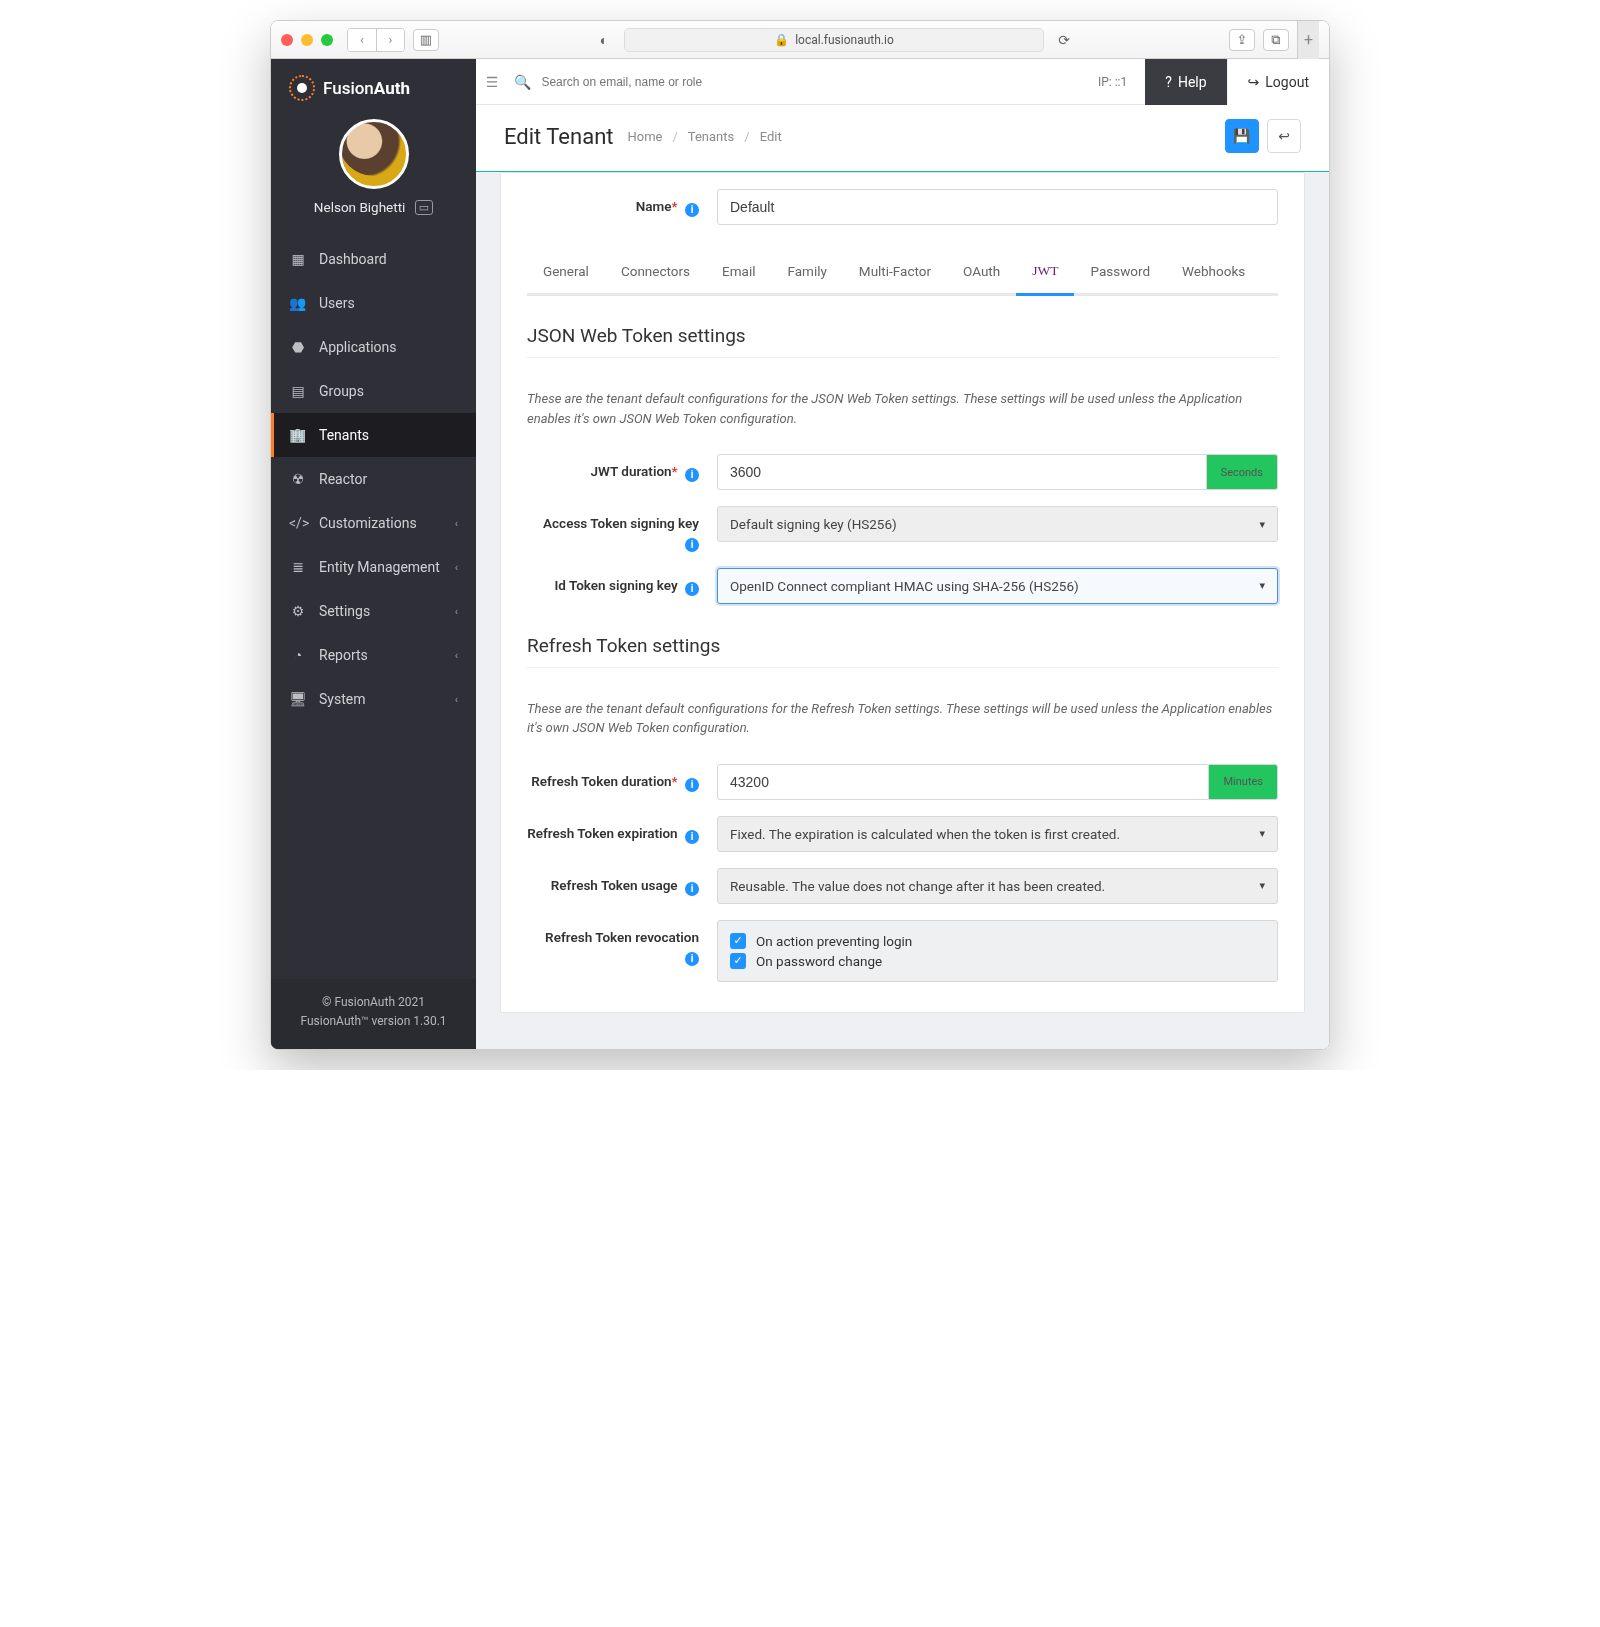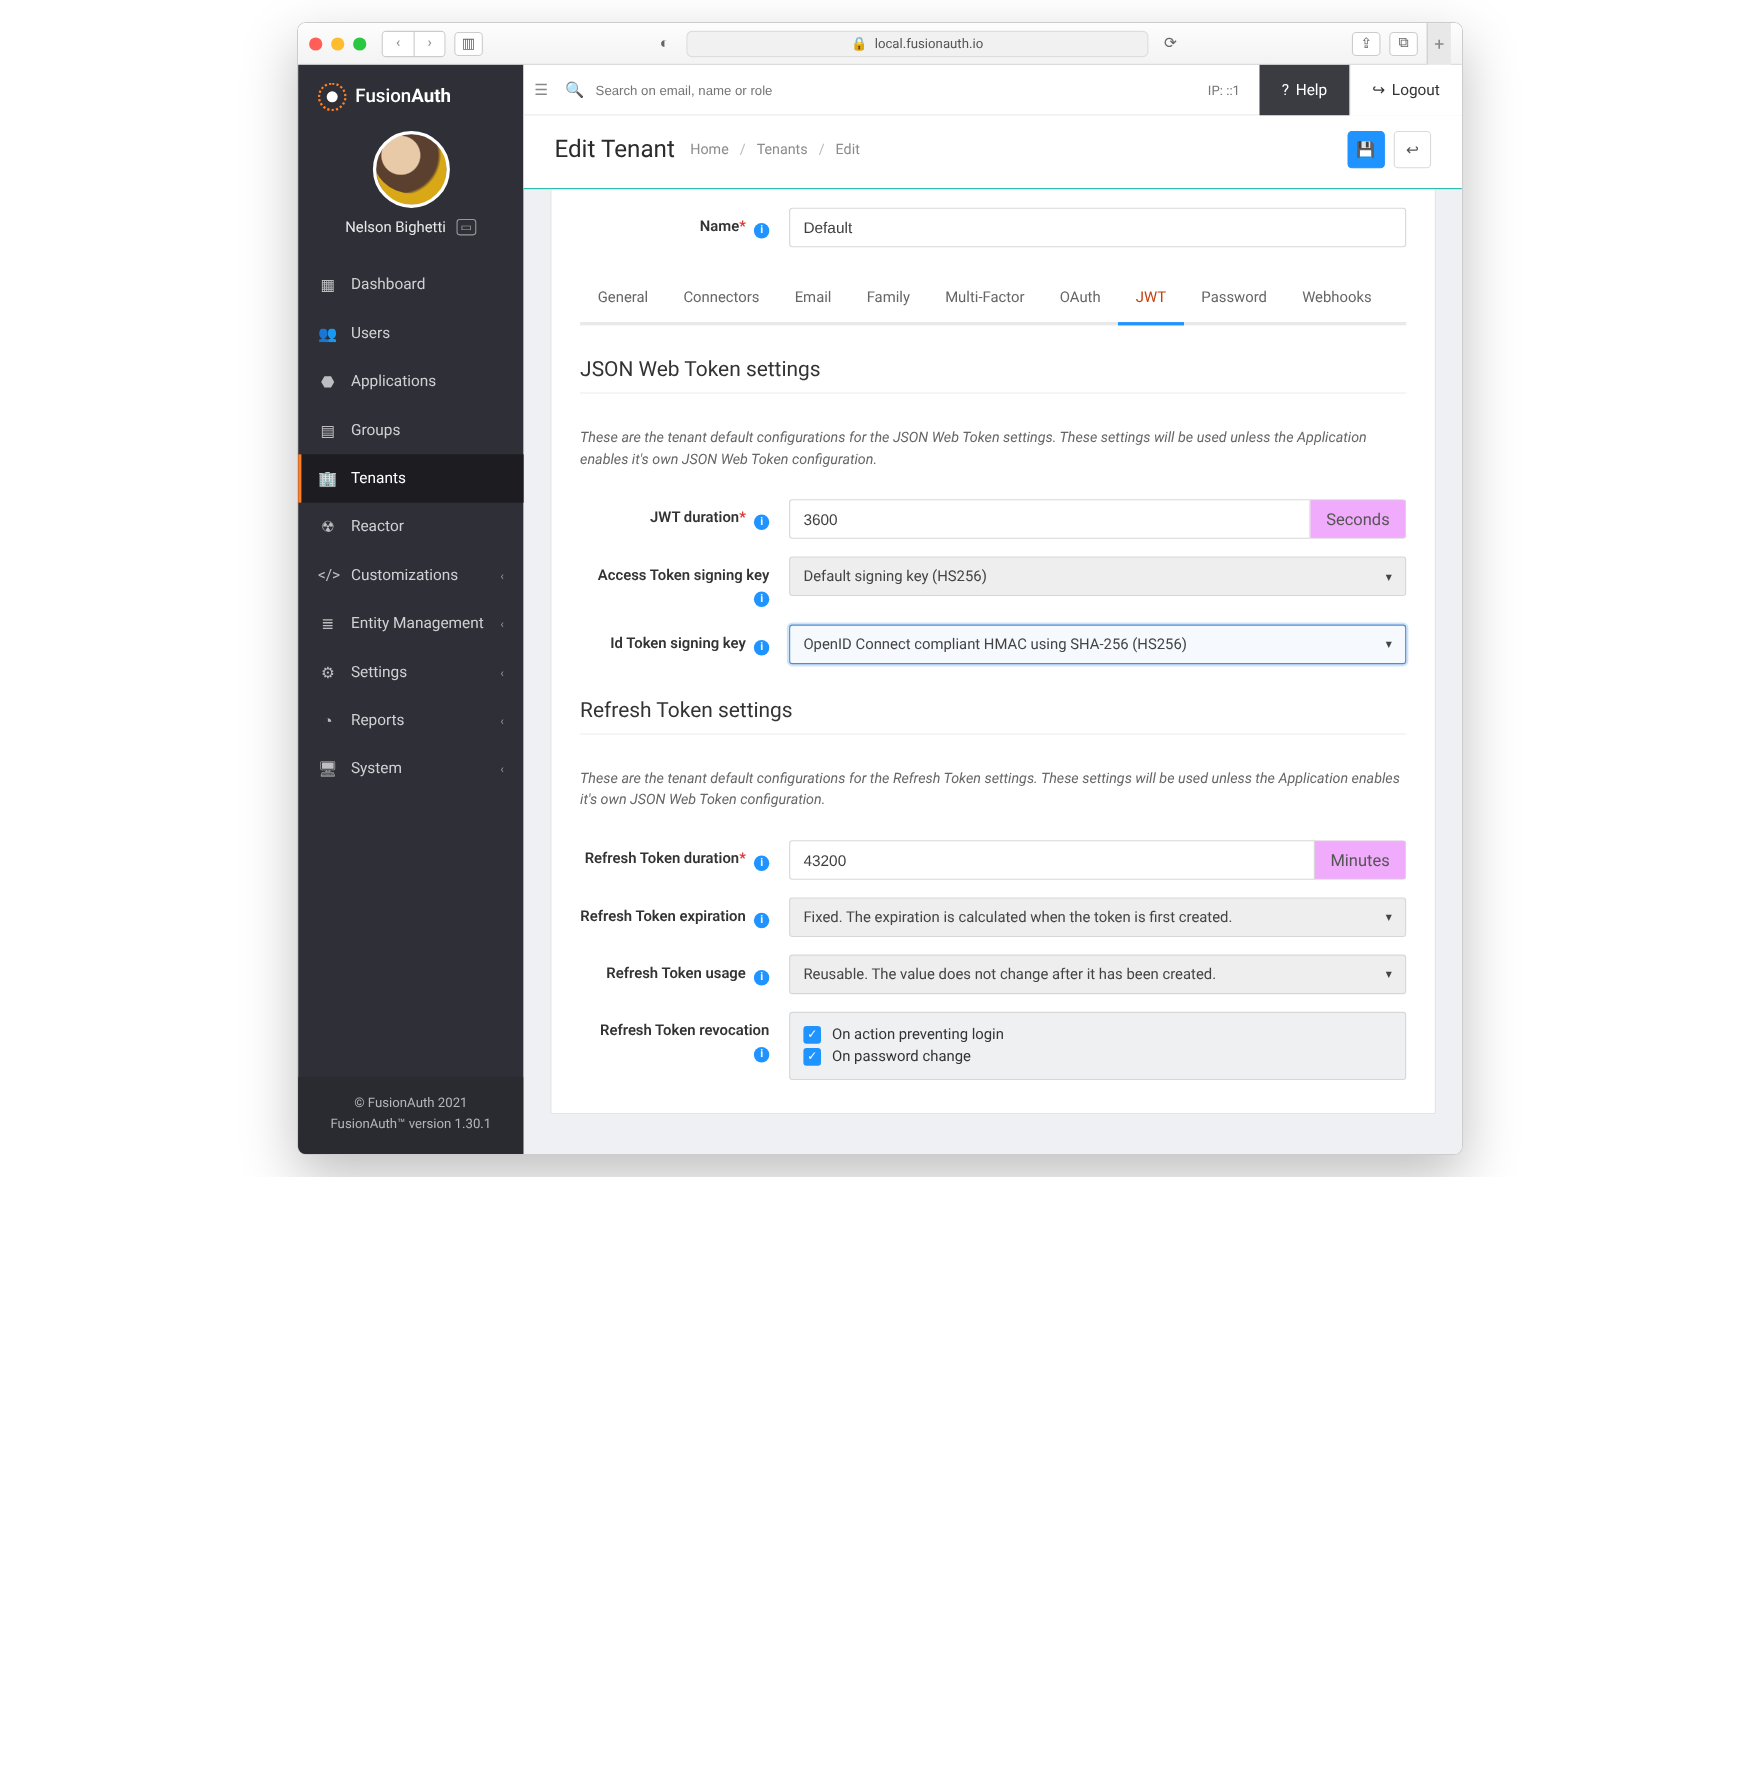--- a/index.html
+++ b/index.html
@@ -69,30 +69,30 @@
 .form-row .lbl { width: 190px; text-align:right; padding-right: 18px; padding-top: 8px; font-size: 13.5px; color:#333; font-weight:600; line-height:1.35; }
 .req { color:#d33; }
 .info-ic { display:inline-flex; width:14px; height:14px; border-radius:50%; background:#1f93ff; color:#fff; align-items:center; justify-content:center; font-size:10px; font-weight:700; margin-left:4px; vertical-align:-2px; }
 .ctrl { flex:1; }
 .text-input { width:100%; height:36px; border:1px solid #d7d7d7; border-radius:3px; padding: 0 12px; font-size:14px; color:#404040; }
 
 
 .tabs { display:flex; border-bottom:1px solid #e3e3e3; margin-top: 26px; position:relative; }
 .tabs::after { content:""; position:absolute; left:0; right:0; bottom:-3px; height:3px; background:#e9e9e9; }
 .tab { padding: 12px 16px 14px; font-size:13.5px; color:#666; cursor:pointer; position:relative; }
-.tab.active { color:#c2410c; }
+.tab.active { color:#701a75;font-family:Liberation Serif, serif; }
 .tab.active::after { content:""; position:absolute; left:0; right:0; bottom:-3px; height:3px; background:#1f93ff; z-index:1; }
 
 .section { margin-top: 30px; }
 .section h3 { font-size: 19px; font-weight:400; color:#333; padding-bottom: 10px; border-bottom:1px solid #eee; }
 .section p.desc { font-size:13px; font-style:italic; color:#666; margin: 31px 0 10px; line-height:1.5; }
 
 .input-group { display:flex; }
 .input-group .text-input { border-top-right-radius:0; border-bottom-right-radius:0; }
-.input-addon { border:1px solid #d7d7d7; border-left:none; border-radius:0 3px 3px 0; background:#f0abfc; padding: 0 14px; display:flex; align-items:center; font-size:15px; color:#555; }
+.input-addon { border:1px solid #d7d7d7; border-left:none; border-radius:0 3px 3px 0; background:#22c55e; padding: 0 14px; display:flex; align-items:center; font-size:11px; color:#555; }
 
 .select-like { position:relative; width:100%; height:36px; border:1px solid #d7d7d7; border-radius:3px; background:#eeeeef; display:flex; align-items:center; padding:0 12px; font-size:13.5px; color:#444; }
 .select-like.highlight { border-color:#4a90d9; box-shadow: 0 0 0 2px rgba(74,144,217,.25); background:#f6f9fd; }
 .select-like .caret { margin-left:auto; font-size:11px; color:#444; }
 
 .checkbox-block { border:1px solid #d7d7d7; border-radius:3px; background:#eff0f1; padding: 10px 12px; }
 .cb-row { display:flex; align-items:center; gap:10px; font-size:13.5px; color:#333; padding:2px 0; }
 .cb { width:16px; height:16px; border-radius:3px; background:#1f93ff; display:flex; align-items:center; justify-content:center; color:#fff; font-size:11px; }
 .newtab-btn { width:22px; height:38px; background:#e8e8e8; border-left:1px solid #ccc; display:flex; align-items:center; justify-content:center; color:#888; font-size:16px; }
 </style>

